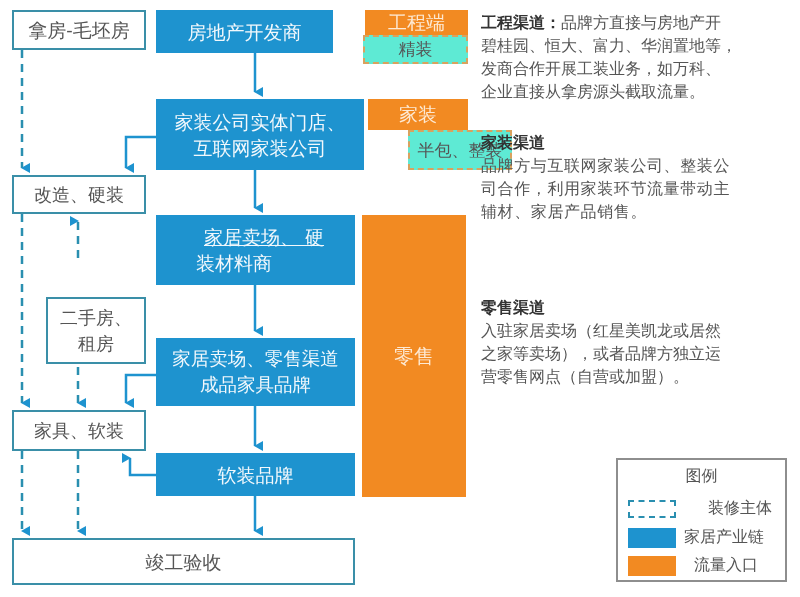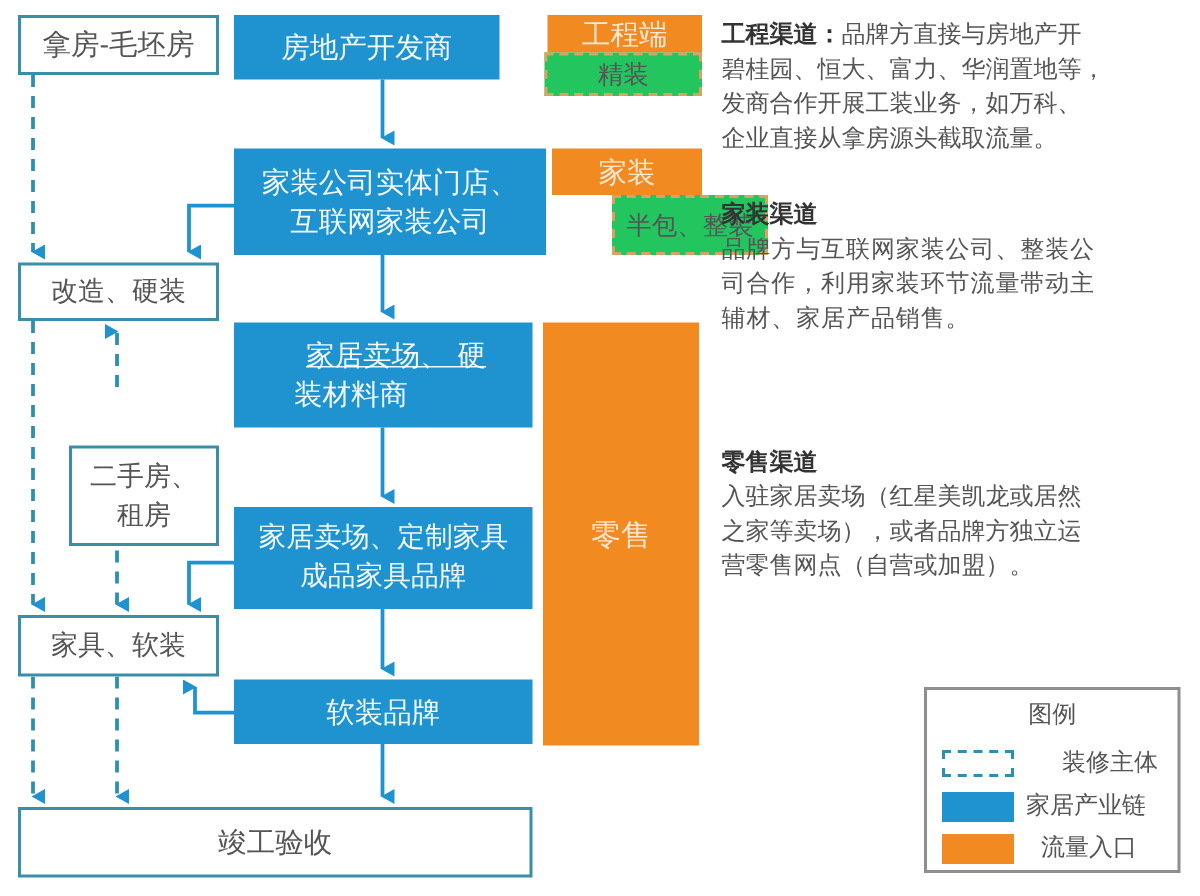--- a/index.html
+++ b/index.html
@@ -4,21 +4,21 @@
 <style>
   html, body { margin:0; padding:0; }
   body { width:800px; height:597px; background:#ffffff; position:relative; overflow:hidden;
          font-family:"DejaVu Serif","Liberation Serif",serif; color:#444; }
   .abs { position:absolute; box-sizing:border-box; }
   .blue { background:#1e93cf; color:#f2f8fc; display:flex; align-items:center; justify-content:center;
           text-align:center; font-size:19px; line-height:26px; font-family:"DejaVu Sans","Liberation Sans",sans-serif; }
   .outline { border:2px solid #3a8fa8; background:#fff; color:#555; display:flex; align-items:center; justify-content:center;
              text-align:center; font-size:18px; line-height:26px; }
   .orange { background:#f28a22; color:#fde9d3; display:flex; align-items:center; justify-content:center; font-size:19px; }
-  .dashed-or { border:2px dashed #d9a25e; background:#22c55e; color:#555; display:flex; align-items:center; justify-content:center; font-size:17px; }
+  .dashed-or { border:2px dashed #d9a25e; background:#5eead4; color:#555; display:flex; align-items:center; justify-content:center; font-size:17px; }
   .desc { font-size:16px; line-height:23px; color:#555; }
   .desc .hd { font-weight:bold; color:#333; }
   .legend { border:2px solid #8e8e8e; background:#fff; }
   .leg-row { position:absolute; left:10px; display:flex; align-items:center; }
   .leg-sw { width:48px; height:20px; margin-right:14px; box-sizing:border-box; }
   .leg-lbl { font-size:16px; color:#555; }
   svg.lines { position:absolute; left:0; top:0; }
 </style>
 </head>
 <body>
@@ -79,21 +79,21 @@
 </div>
 <div class="abs blue" style="left:156px;top:99px;width:208px;height:71px;flex-direction:column;">
   <span>家装公司实体门店、</span>
   <span>互联网家装公司</span>
 </div>
 <div class="abs blue" style="left:156px;top:215px;width:199px;height:70px;flex-direction:column;align-items:flex-start;padding-left:44px;">
   <span style="padding-left:4px;text-decoration:underline;">家居卖场、 硬</span>
   <span style="margin-left:-4px;">装材料商</span>
 </div>
 <div class="abs blue" style="left:156px;top:338px;width:199px;height:68px;flex-direction:column;font-size:18.5px;">
-  <span>家居卖场、定制家具</span>
+  <span>家居卖场、零售渠道</span>
   <span>成品家具品牌</span>
 </div>
 <div class="abs blue" style="left:156px;top:453px;width:199px;height:43px;">
   <span>软装品牌</span>
 </div>
 
 <div class="abs orange" style="left:365px;top:10px;width:103px;height:25px;">
   <span>工程端</span>
 </div>
 <div class="abs dashed-or" style="left:363px;top:35px;width:105px;height:29px;">

